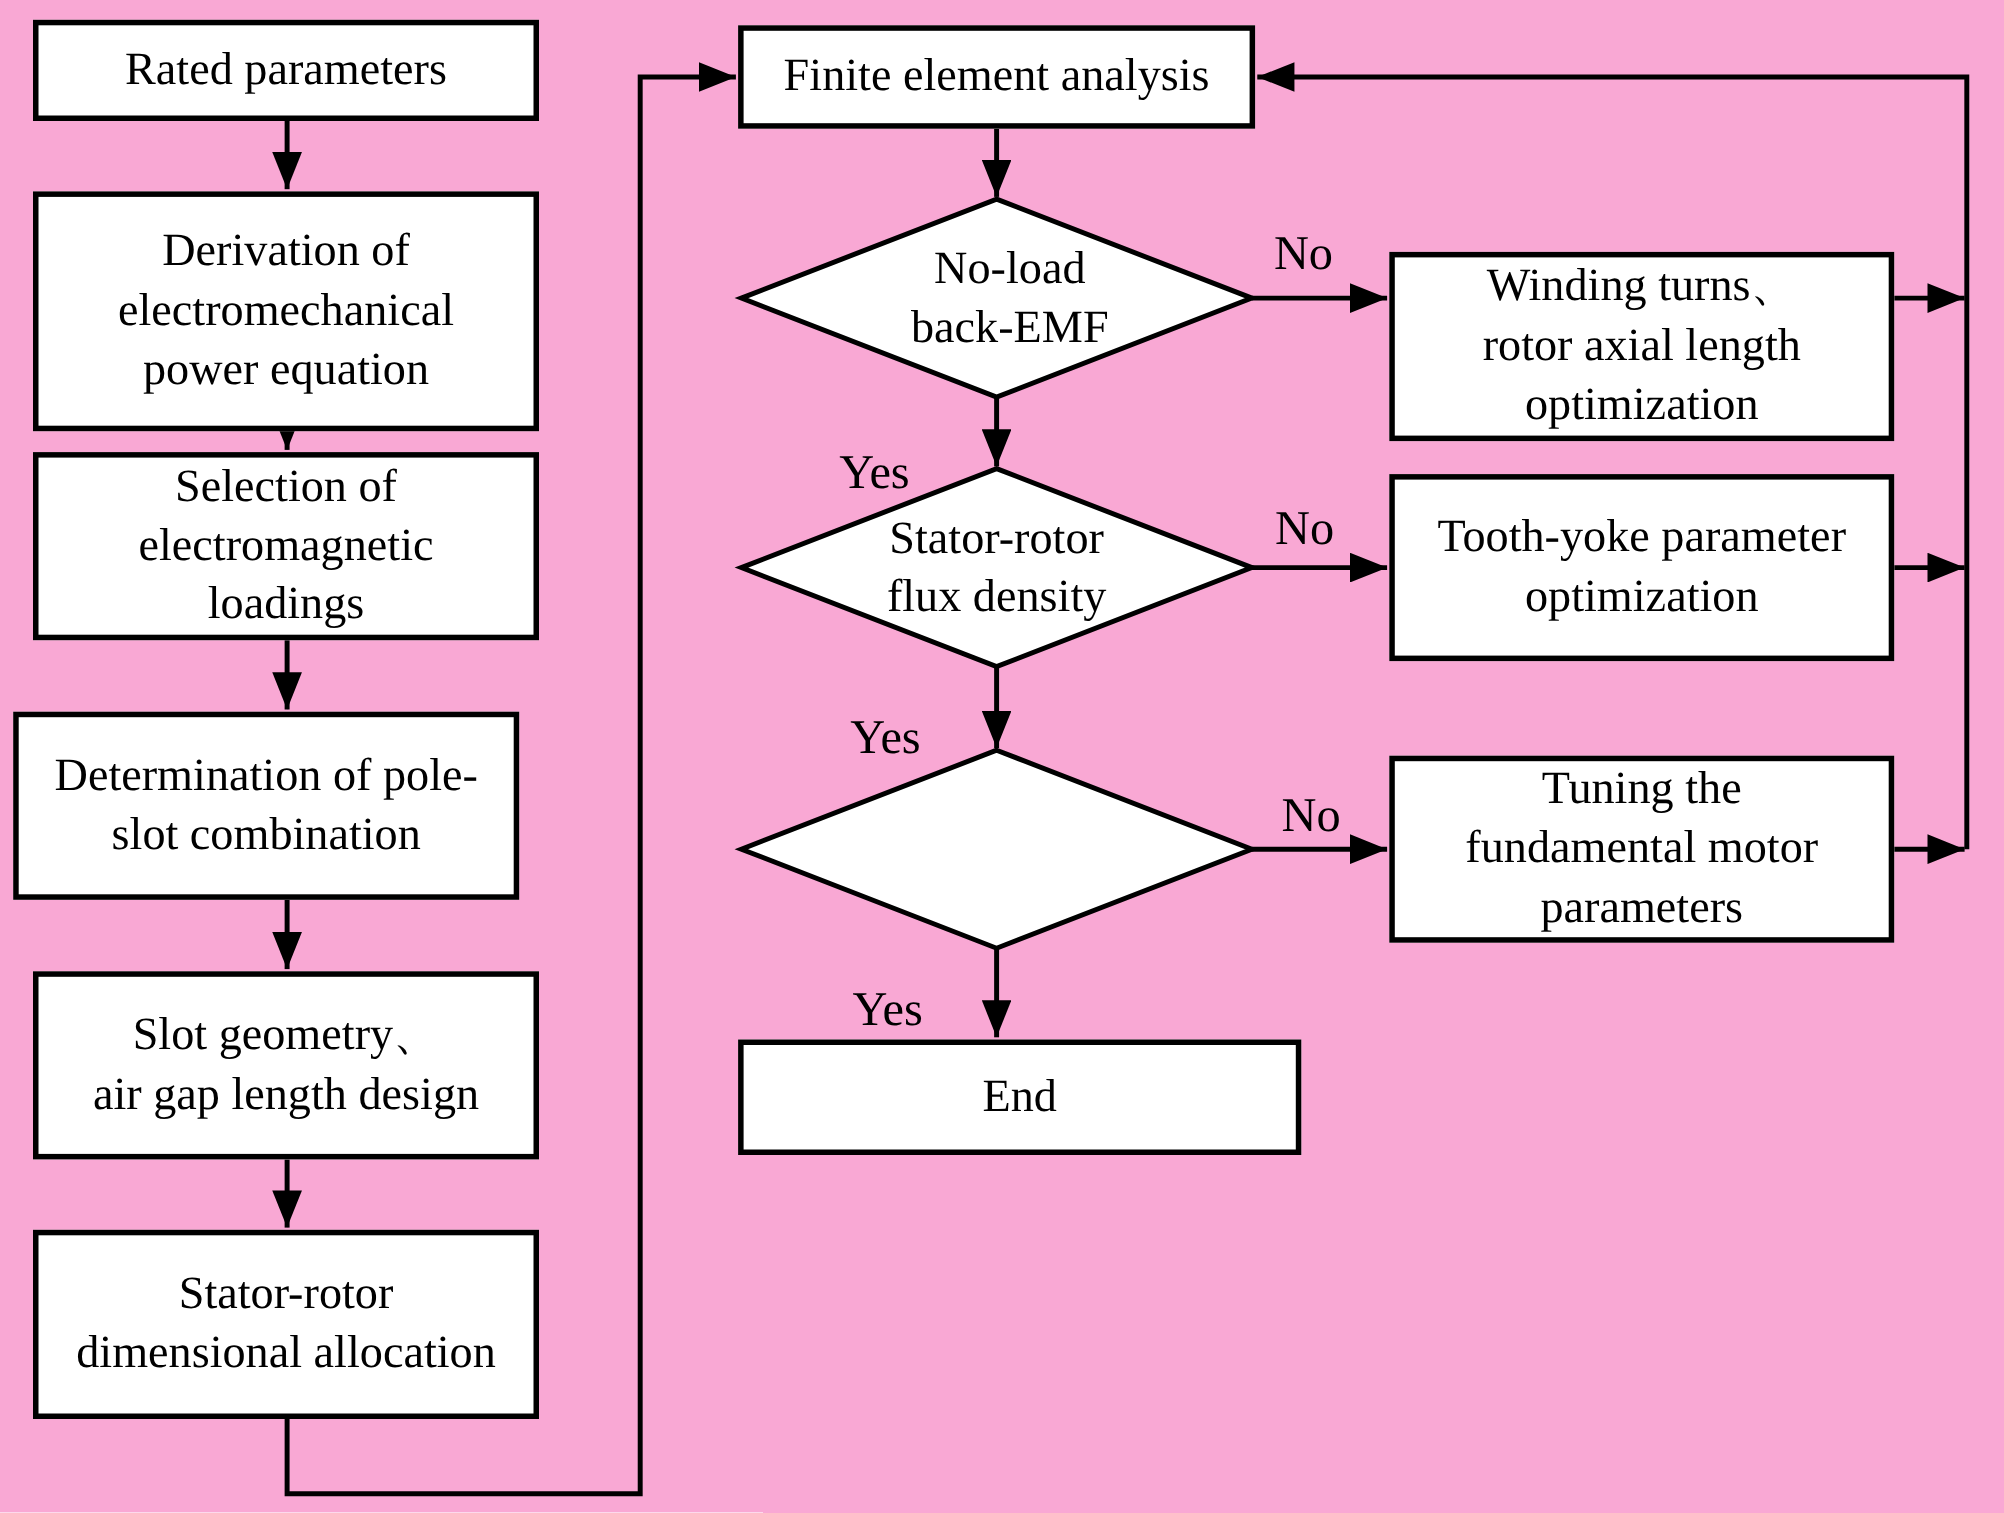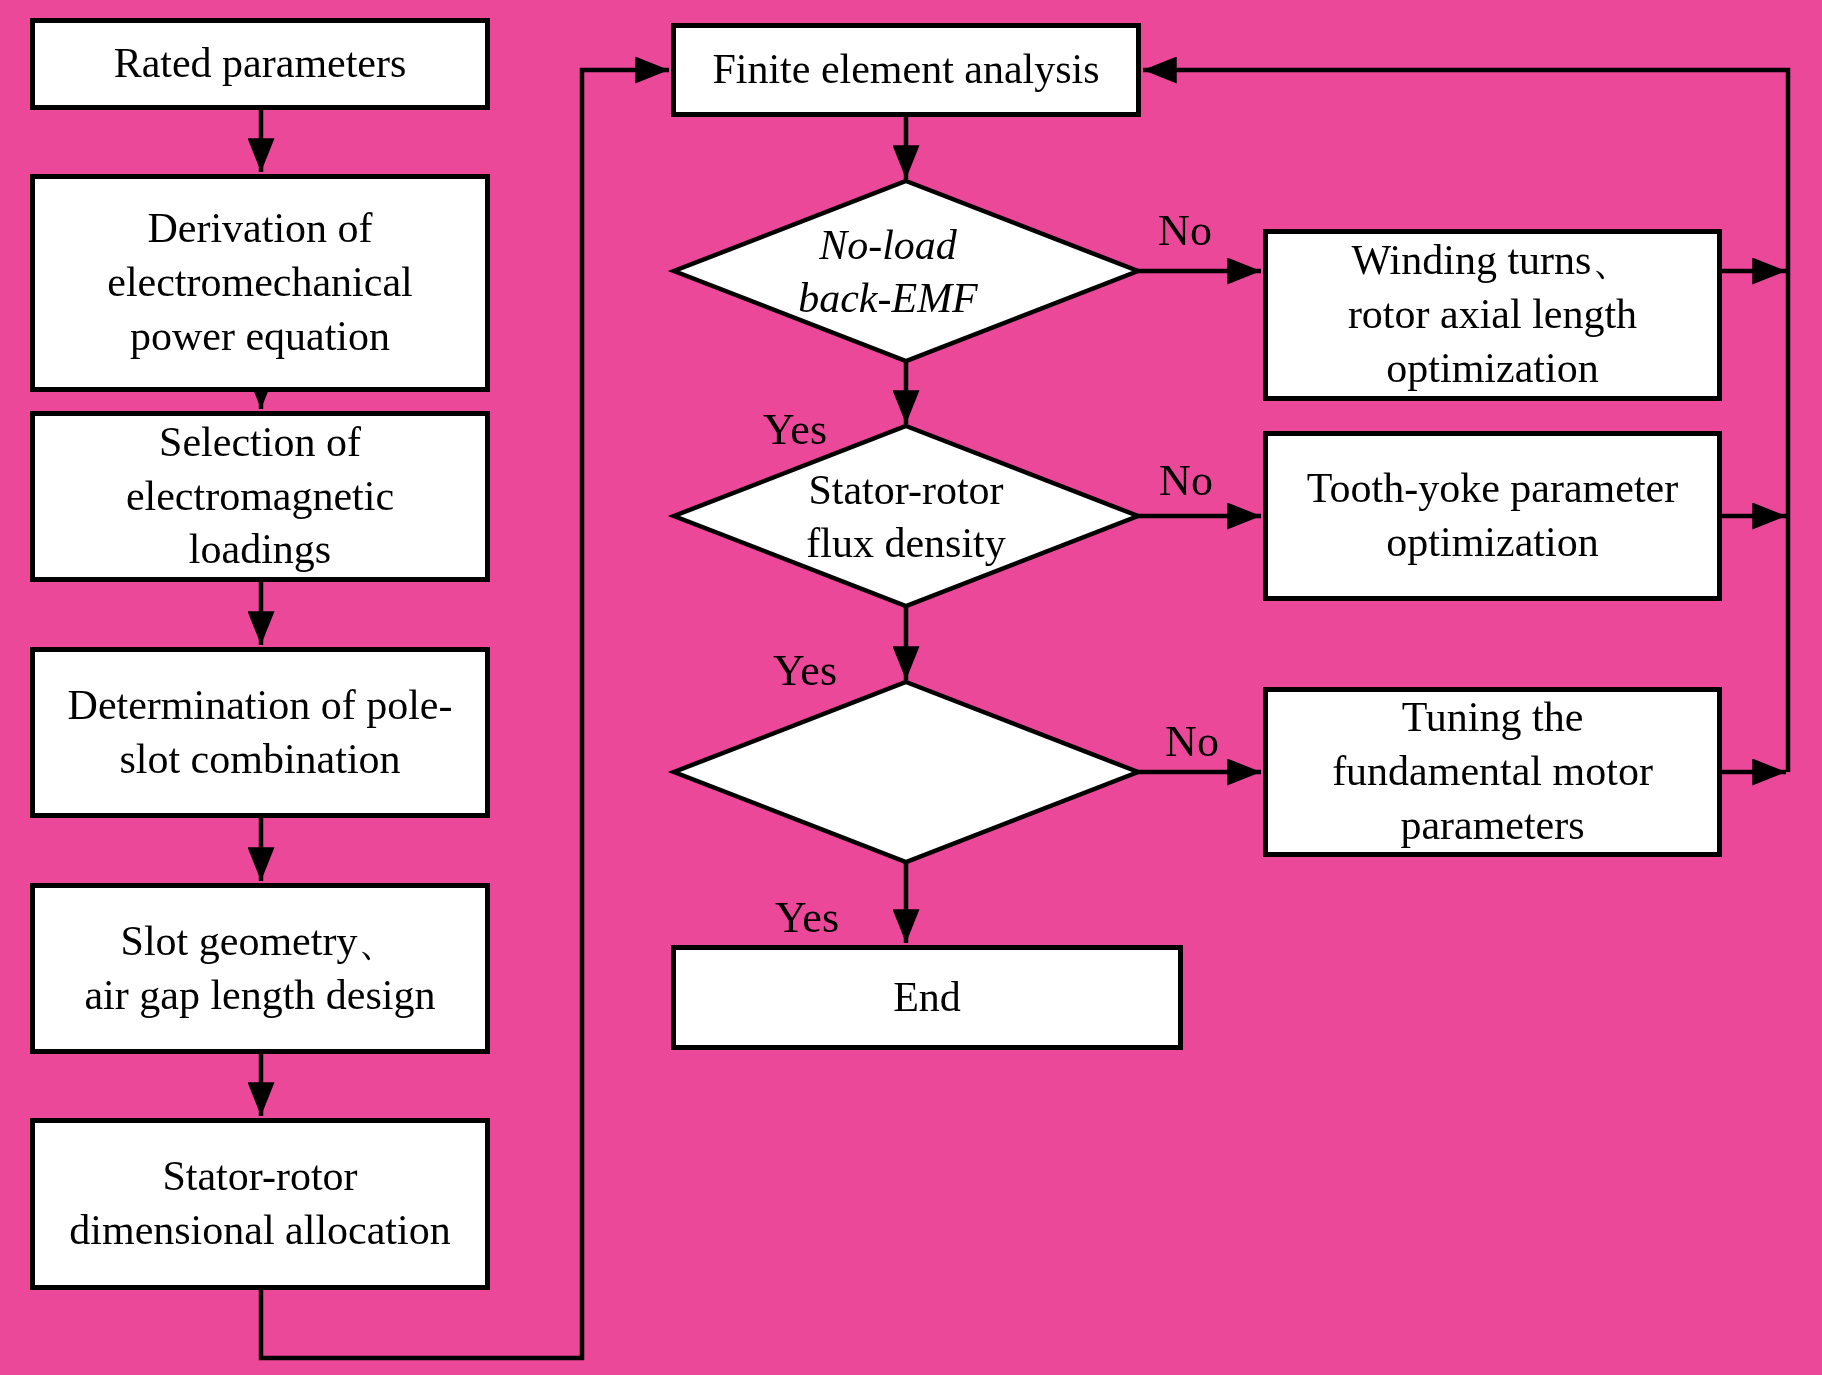--- a/index.html
+++ b/index.html
@@ -1,20 +1,20 @@
 <!DOCTYPE html>
 <html><head>
 <meta charset="utf-8">
 <style>
   html, body { margin: 0; padding: 0; background: #ffffff; }
   .canvas {
     position: relative;
     width: 1822px;
     height: 1375px;
-    background: #ec4899;
+    background: #f9a8d4;
     font-family: "Liberation Serif", "DejaVu Serif", "DejaVu Sans", serif;
     color: #000000;
     overflow: hidden;
   }
   .wires { position: absolute; left: 0; top: 0; }
   .node {
     position: absolute;
     box-sizing: border-box;
     border: 5px solid #000000;
     background: #ffffff;
@@ -81,31 +81,31 @@
     <polygon points="906,682 1138,772 906,862 674,772" fill="#ffffff" stroke="#000000" stroke-width="4.5"></polygon>
   </svg>
 
   <div class="node" style="left:30px; top:18px;  width:460px; height:92px;">Rated parameters</div>
   <div class="node" style="left:30px; top:174px; width:460px; height:218px;">Derivation of
 electromechanical
 power equation</div>
   <div class="node" style="left:30px; top:411px; width:460px; height:171px;">Selection of
 electromagnetic
 loadings</div>
-  <div class="node" style="left:30px; top:647px; width:460px; height:171px;">Determination of pole-
+  <div class="node" style="left:12px; top:647px; width:460px; height:171px;">Determination of pole-
 slot combination</div>
   <div class="node" style="left:30px; top:883px; width:460px; height:171px;">Slot geometry、
 air gap length design</div>
   <div class="node" style="left:30px; top:1118px; width:460px; height:172px;">Stator-rotor
 dimensional allocation</div>
 
   <div class="node" style="left:671px; top:23px;  width:470px; height:94px;">Finite element analysis</div>
   <div class="node" style="left:671px; top:945px; width:512px; height:105px;">End</div>
 
-  <div class="dlabel" style="left:888px; top:271px;font-style:italic;">No-load
+  <div class="dlabel" style="left:918px; top:271px;">No-load
 back-EMF</div>
   <div class="dlabel" style="left:906px; top:516px;">Stator-rotor
 flux density</div>
 
   <div class="branch" style="left:795px;  top:429px;">Yes</div>
   <div class="branch" style="left:805px;  top:670px;">Yes</div>
   <div class="branch" style="left:807px;  top:917px;">Yes</div>
   <div class="branch" style="left:1185px; top:230px;">No</div>
   <div class="branch" style="left:1186px; top:480px;">No</div>
   <div class="branch" style="left:1192px; top:741px;">No</div>

